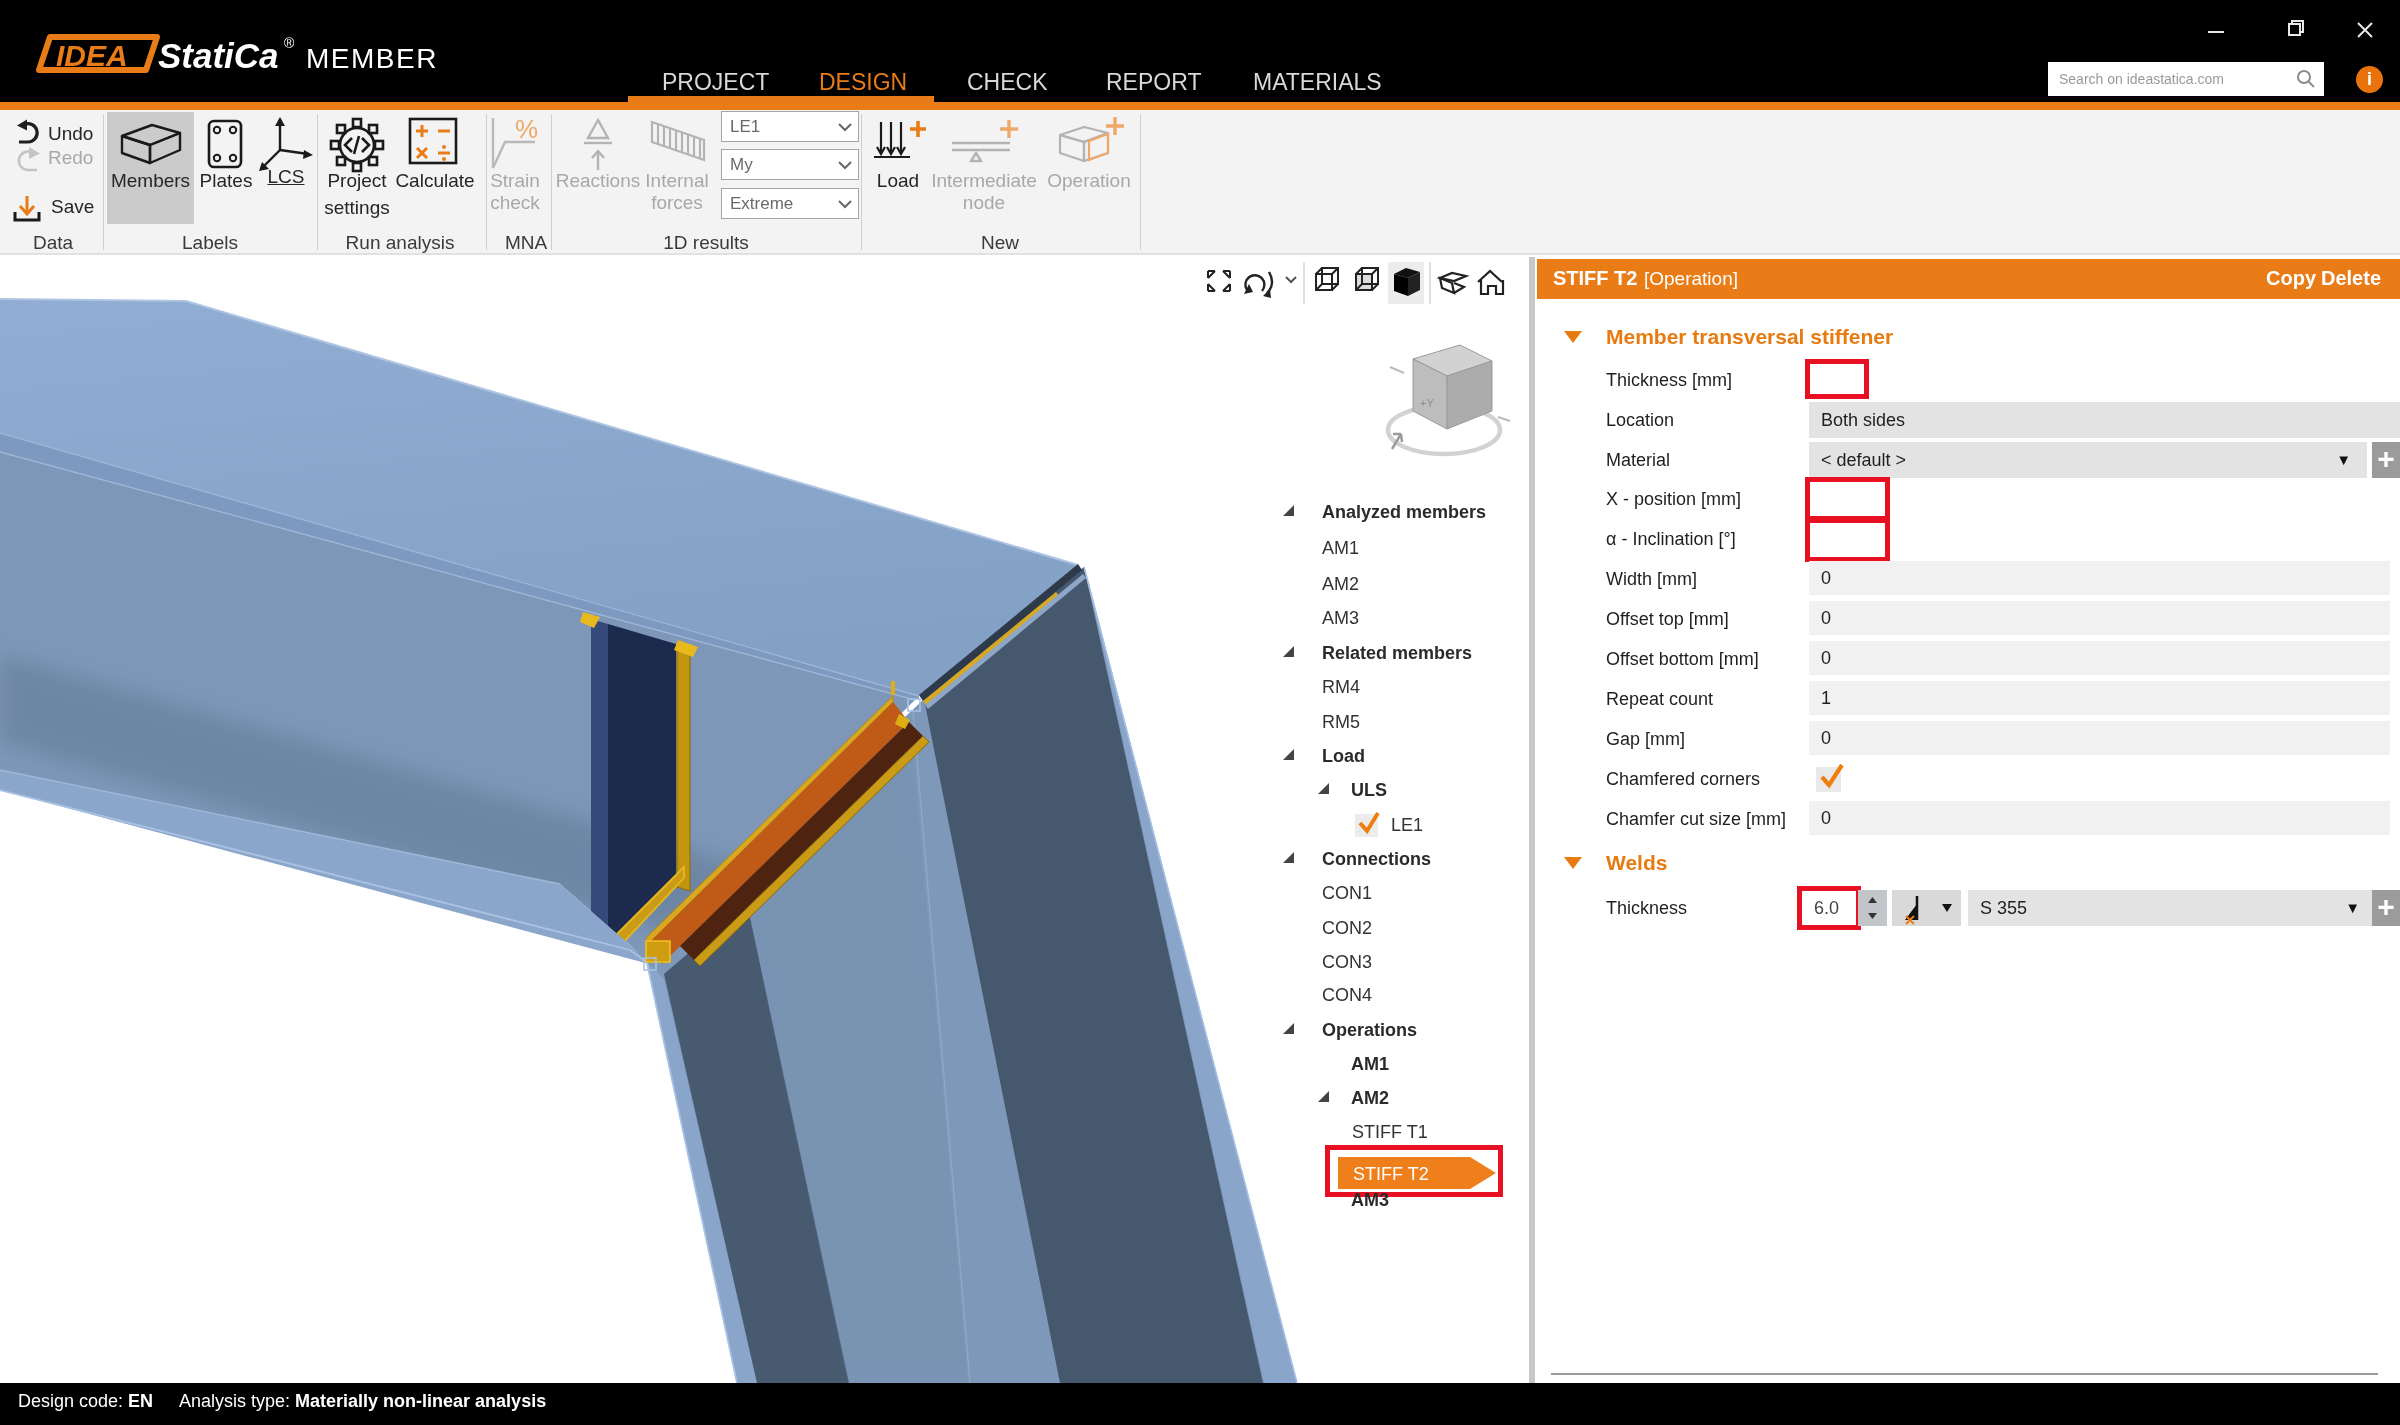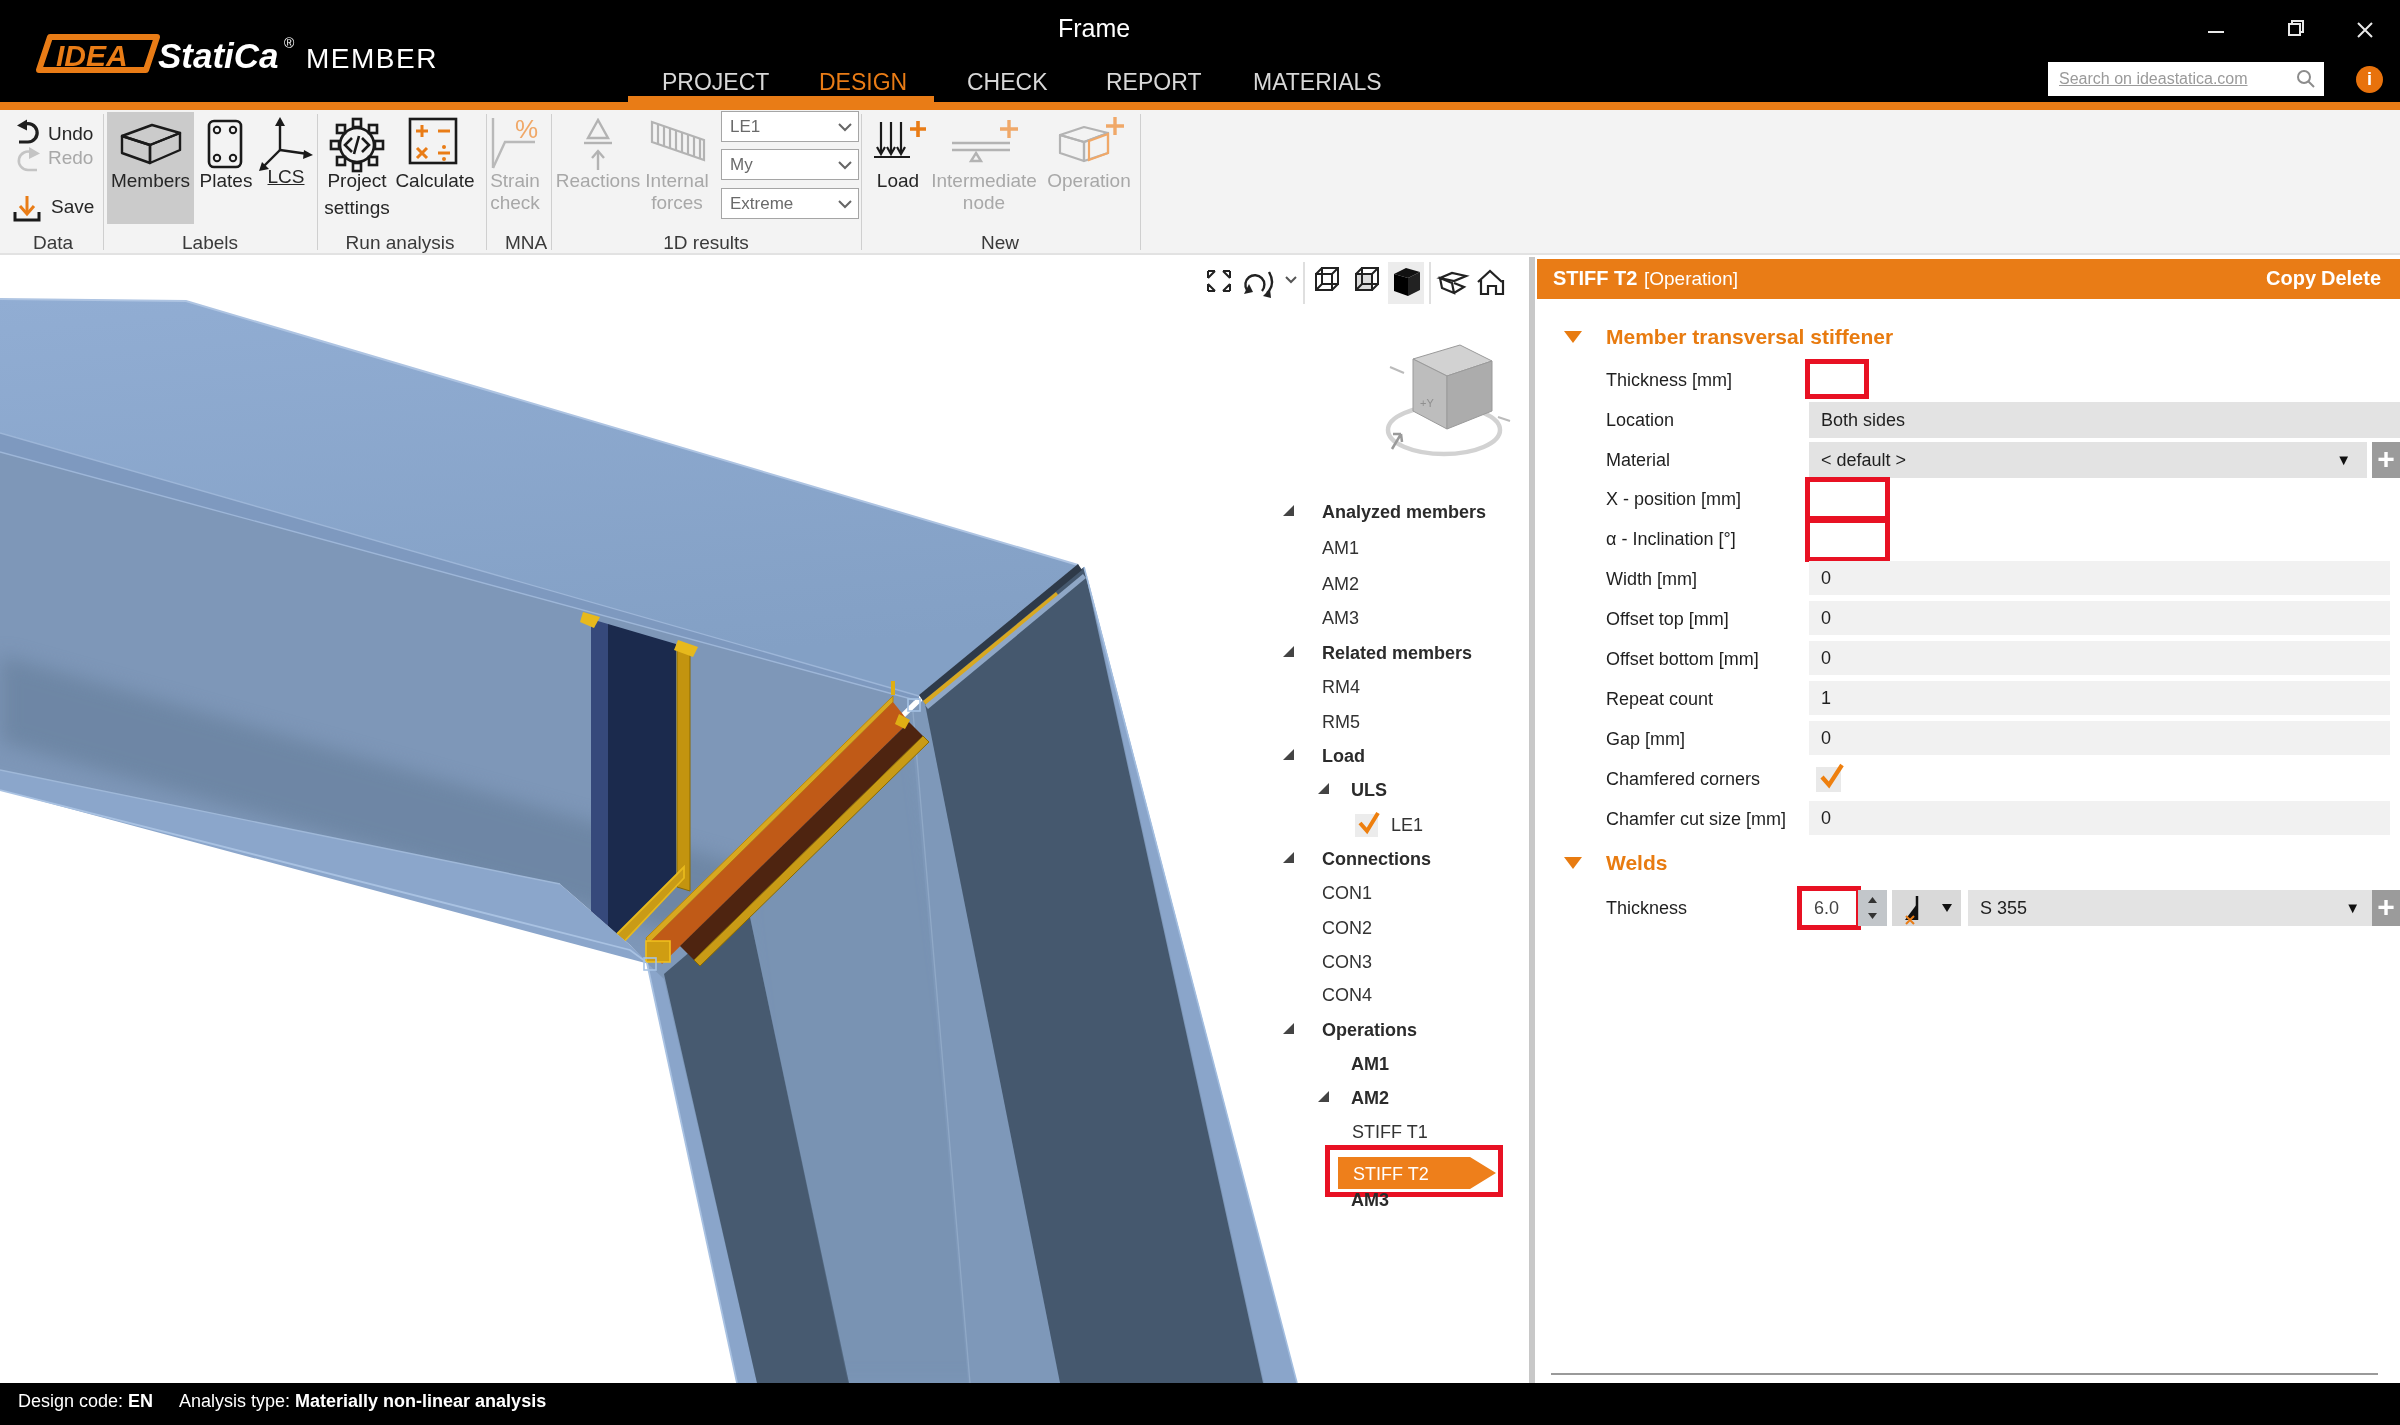--- a/index.html
+++ b/index.html
@@ -8,21 +8,21 @@
 .abs { position:absolute; }
 
 
 #titlebar { position:absolute; left:0; top:0; width:2400px; height:102px; background:#000; }
 #orangeline { position:absolute; left:0; top:102px; width:2400px; height:8px; background:#e97c16; }
 #designtab { position:absolute; left:628px; top:96px; width:306px; height:14px; background:#e97c16; }
 #apptitle { position:absolute; left:0; top:14px; width:2188px; text-align:center; color:#fff; font-size:25px; }
 .winbtn { position:absolute; color:#e8e8e8; }
 #menu { position:absolute; top:65px; left:0; width:2400px; height:40px; color:#d8d8d8; font-size:23px; }
 .mi { position:absolute; top:4px; }
-#search { position:absolute; left:2048px; top:62px; width:276px; height:34px; background:#fff; color:#9a9a9a; font-size:16px; line-height:34px; padding-left:11px;text-decoration:underline; }
+#search { position:absolute; left:2048px; top:62px; width:276px; height:34px; background:#fff; color:#9a9a9a; font-size:14px; line-height:34px; padding-left:11px; }
 #infoc { position:absolute; left:2356px; top:66px; width:27px; height:27px; border-radius:50%; background:#e8720c; color:#fff; font-weight:bold; font-size:18px; text-align:center; line-height:27px; }
 
 
 #ribbon { position:absolute; left:0; top:110px; width:2400px; height:145px; background:#f3f3f3; border-bottom:2px solid #e2e2e2; }
 .rsep { position:absolute; top:4px; height:136px; width:1px; background:#cfcfcf; }
 .glabel { position:absolute; top:122px; font-size:19px; color:#3a3a3a; text-align:center; }
 .btxt { position:absolute; font-size:19px; color:#262626; text-align:center; }
 .btxt.dis { color:#a8a8a8; }
 .rdd { position:absolute; width:138px; height:31px; background:#fff; border:1px solid #a5a5a5; font-size:17px; color:#6a6a6a; line-height:29px; padding-left:8px; }
 
@@ -59,21 +59,20 @@
     <div id="logo" class="abs" style="left:30px; top:28px;">
       <svg width="500" height="60" viewBox="0 0 500 60">
 
         <polygon points="20,9 127,9 116,42 9,42" fill="none" stroke="#e97c16" stroke-width="6" stroke-linejoin="round"></polygon>
         <text x="26" y="38" font-family="Liberation Sans, sans-serif" font-style="italic" font-weight="bold" font-size="30" fill="#e97c16" letter-spacing="0">IDEA</text>
         <text x="128" y="40" font-family="Liberation Sans, sans-serif" font-style="italic" font-weight="bold" font-size="35" fill="#fff">StatiCa</text>
         <text x="254" y="20" font-family="Liberation Sans, sans-serif" font-size="14" fill="#fff">®</text>
         <text x="276" y="40" font-family="Liberation Sans, sans-serif" font-size="28" fill="#fff" letter-spacing="1.5">MEMBER</text>
       </svg>
     </div>
-    <div id="apptitle">Frame</div>
     <svg class="winbtn" style="left:2206px; top:18px;" width="180" height="26" viewBox="0 0 180 26">
       <line x1="2" y1="14" x2="18" y2="14" stroke="#e8e8e8" stroke-width="2"></line>
       <rect x="83" y="6" width="11" height="11" fill="none" stroke="#e8e8e8" stroke-width="2"></rect>
       <path d="M86 6 v-3 h11 v11 h-3" fill="none" stroke="#e8e8e8" stroke-width="2"></path>
       <path d="M152 5 l14 14 M166 5 l-14 14" stroke="#e8e8e8" stroke-width="2"></path>
     </svg>
     <div id="menu">
       <span class="mi" style="left:662px;">PROJECT</span>
       <span class="mi" style="left:819px; color:#e97c16;">DESIGN</span>
       <span class="mi" style="left:967px;">CHECK</span>

